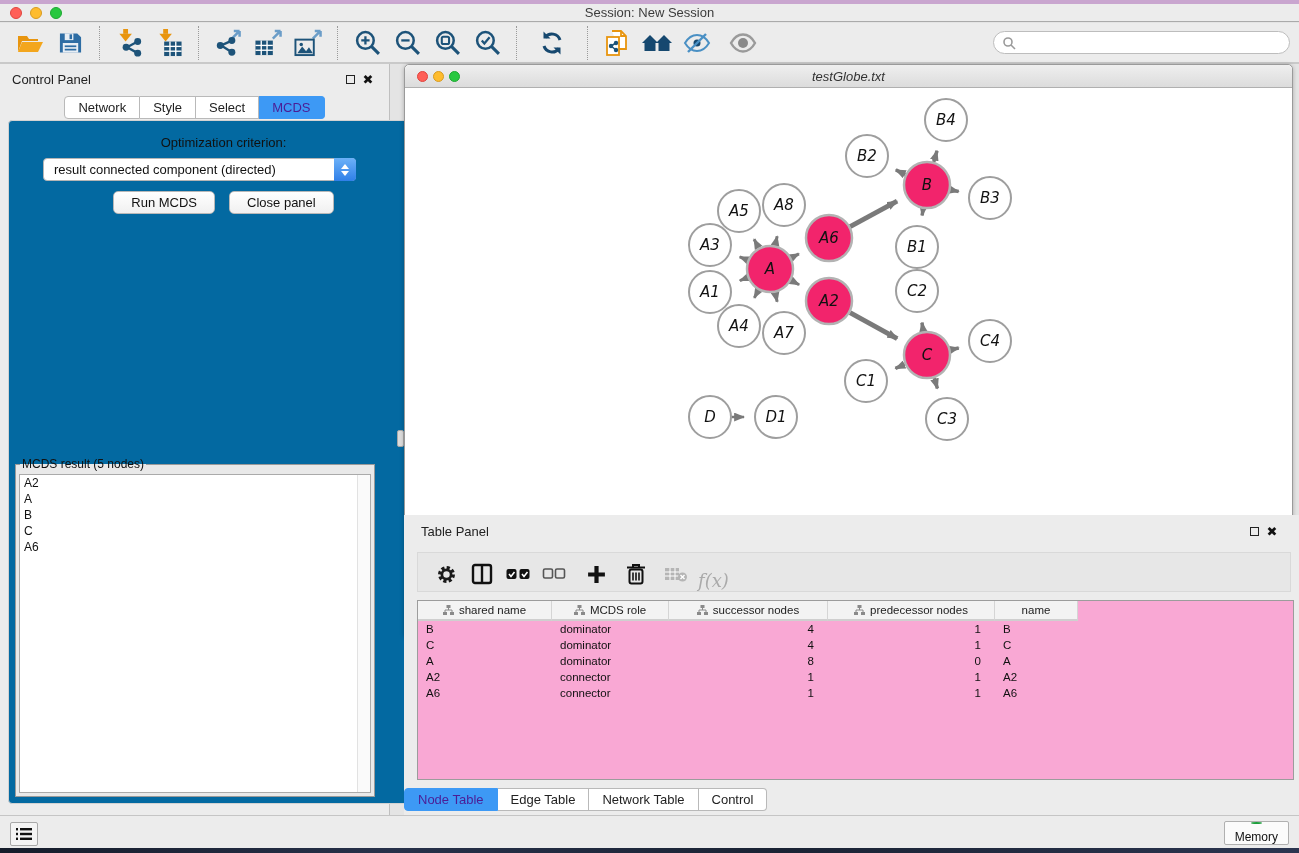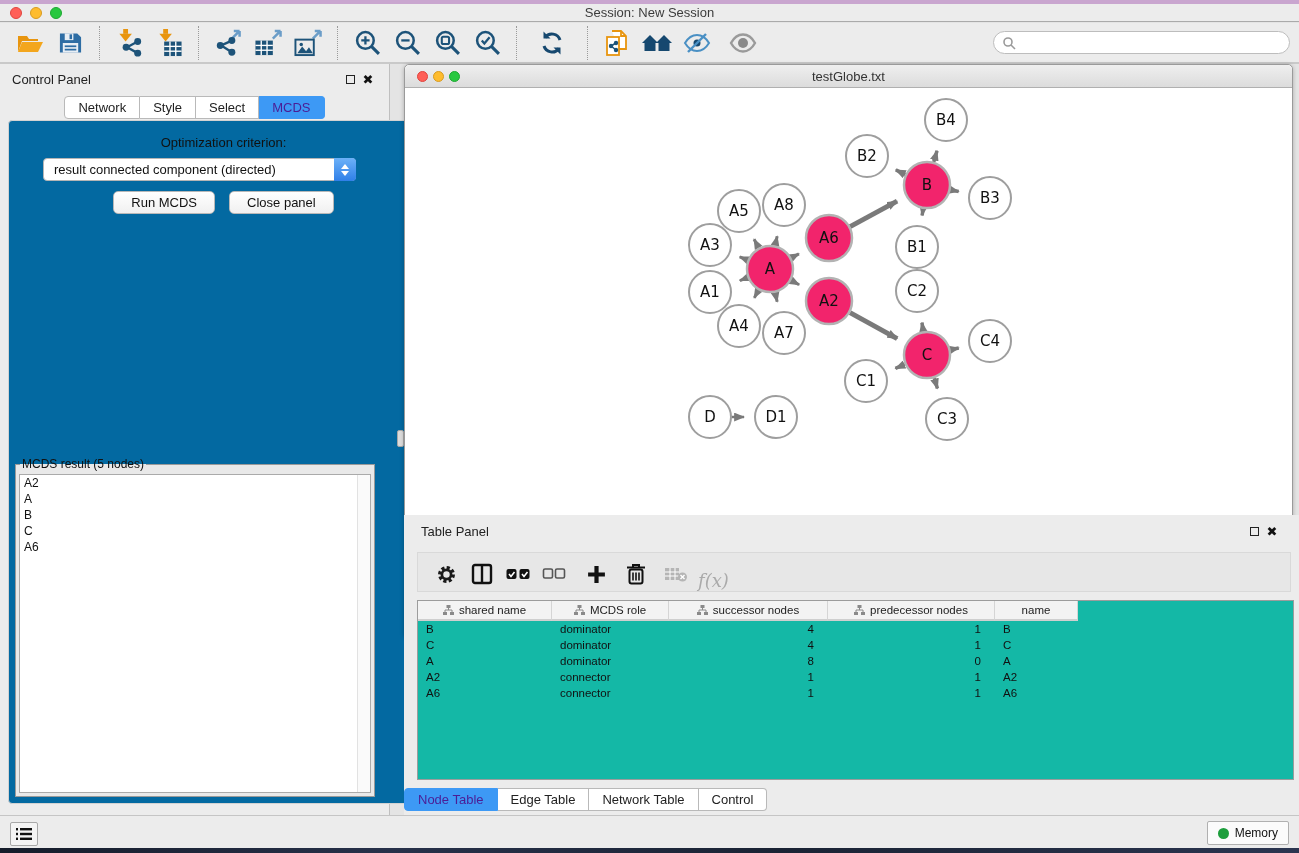--- a/index.html
+++ b/index.html
@@ -59,57 +59,57 @@
   .result-box { position:absolute; left:6px; top:336px; width:360px; height:340px;
     border:1px solid #9a9a9a; background:#e9e9e9; }
   .result-box legend { font-size:12px; color:#111; margin-left:4px; padding:0 2px; }
   .result-list { position:absolute; left:3px; top:3px; right:3px; bottom:3px; background:#fff;
     border:1px solid #aaa; overflow:hidden; }
   .result-scroll { position:absolute; right:0; top:0; bottom:0; width:13px; background:#fafafa; border-left:1px solid #e2e2e2; }
   .ritem { font-size:12px; color:#111; line-height:16px; padding-left:4px; }
 
   
   .net-window { position:absolute; left:404px; top:64px; width:889px; height:572px;
-    background:#fff; border:1px solid #9a9a9a; border-radius:5px 5px 0 0; box-shadow:0 1px 4px rgba(0,0,0,.25); }
+    background:#fff; border:1px solid #9a9a9a; border-radius:5px 5px 0 0; box-shadow:0 1px 4px rgba(0,0,0,.25);font-style:italic; }
   .net-titlebar { height:23px; background:linear-gradient(#efefef,#dcdcdc); border-bottom:1px solid #b0b0b0;
     border-radius:5px 5px 0 0; display:flex; align-items:center; position:relative; }
   .net-titlebar .traffic { margin-left:12px; gap:5px; }
   .net-titlebar .tl { width:11px; height:11px; }
   .net-titlebar .title { position:absolute; left:0; right:0; text-align:center; font-size:13px; color:#333; }
   .net-canvas { position:absolute; left:1px; top:24px; width:886px; height:426px; background:#fff; }
   .resize-grip { position:absolute; right:2px; bottom:2px; width:14px; height:14px; overflow:hidden; }
   .resize-grip span { position:absolute; background:#b0b0b0; height:1.5px; transform:rotate(-45deg); }
   .splitter-handle { position:absolute; left:397px; top:430px; width:7px; height:17px;
     background:#dcdcdc; border:1px solid #a8a8a8; border-radius:2px; }
 
   
   .table-panel { position:absolute; left:404px; top:515px; width:895px; height:300px; background:#ececec; }
   .table-panel .panel-head { padding:0 18px 0 17px; height:28px; margin-top:2px; }
   .tp-toolbar { position:absolute; left:13px; top:37px; width:874px; height:40px; background:#e7e7e7;
     border:1px solid #d9d9d9; display:flex; align-items:flex-end; padding-left:10px; gap:0; }
   .tpbtn { min-width:36px; height:34px; display:flex; align-items:center; justify-content:center; }
   .fx { font-family:"DejaVu Serif",serif; font-style:italic; font-size:18px; color:#aaa; padding-left:4px; }
 
-  .data-table { position:absolute; left:13px; top:85px; width:877px; height:180px; background:#14b8a6; border:1px solid #9c9c9c; }
+  .data-table { position:absolute; left:13px; top:85px; width:877px; height:180px; background:#f9a8d4; border:1px solid #9c9c9c; }
   .thead { display:flex; height:20px; }
   .th { background:#f3f3f3; border-right:1px solid #d5d5d5; border-bottom:2px solid #cfcfcf;
     display:flex; align-items:center; justify-content:center; gap:5px; font-size:11.5px; color:#222; }
   .trow { display:flex; height:16px; }
   .td { font-size:11.5px; color:#111; line-height:16px; white-space:nowrap; overflow:hidden; }
   .td.left { text-align:left; padding-left:8px; }
   .td.right { text-align:right; padding-right:14px; }
 
   .bottom-tabs { position:absolute; left:0; top:273px; width:100%; display:flex; justify-content:flex-start; }
 
   
   .statusbar { position:absolute; left:0; top:815px; width:1299px; height:33px; background:#ececec; border-top:1px solid #c5c5c5; }
   .list-btn { position:absolute; left:10px; top:6px; width:28px; height:24px; background:#f4f4f4;
     border:1px solid #a8a8a8; border-radius:2px; display:flex; align-items:center; justify-content:center; }
   .memory-btn { position:absolute; right:10px; top:5px; height:24px; background:#fbfbfb; border:1px solid #b0b0b0;
-    border-radius:2px; display:flex; align-items:center; gap:6px; padding:0 10px; font-size:12px; color:#111; }
+    border-radius:2px; display:flex; align-items:center; gap:6px; padding:0 10px; font-size:12px; color:#111;flex-direction:column; }
   .memdot { width:11px; height:11px; border-radius:50%; background:#1d9e3c; }
   .desktop-strip { position:absolute; left:0; top:848px; width:1299px; height:5px;
     background:linear-gradient(90deg,#151c2a,#27314a 30%,#1a2334 60%,#2b3550); }
 </style>
 </head>
 <body>
 
 <div class="titlebar">
   <div class="traffic">
     <div class="tl red"></div>

